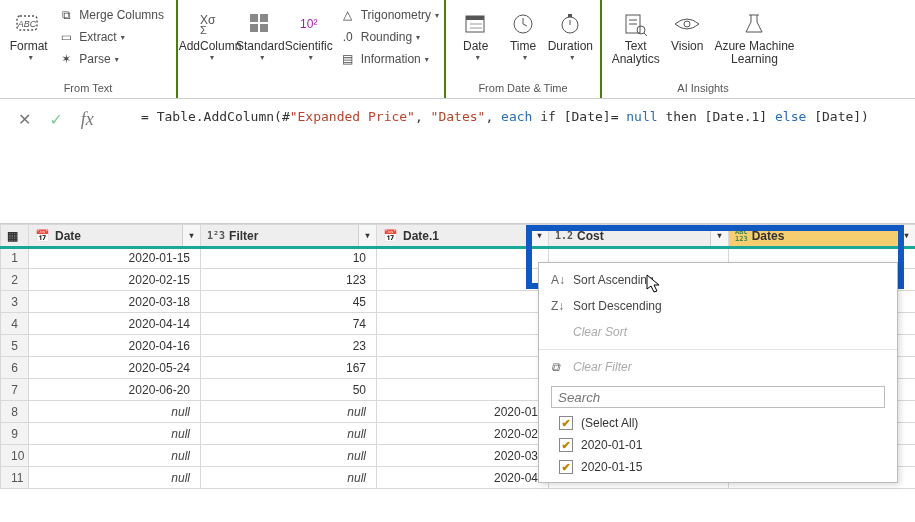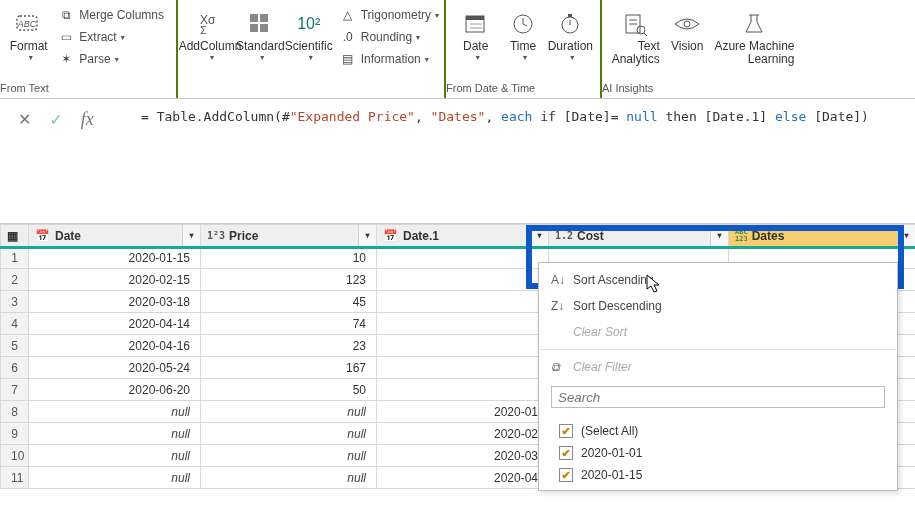--- a/index.html
+++ b/index.html
@@ -3,25 +3,25 @@
 <meta charset="utf-8">
 <style>
 * { box-sizing: border-box; margin: 0; padding: 0; }
 body { font-family: "Segoe UI", Arial, sans-serif; font-size: 12px; background: #fff; color: #333; width: 915px; height: 522px; overflow: hidden; }
 
 
 .ribbon { display: flex; border-bottom: 1px solid #ccc; height: 99px; }
 .ribbon-group { border-left: 2px solid #4d7c0f; display: flex; flex-direction: column; justify-content: space-between; }
 .ribbon-group:first-child { border-left: none; }
 .ribbon-body { display: flex; align-items: flex-start; padding: 4px 6px; flex: 1; }
-.ribbon-label { font-size: 11px; color: #555; text-align: left; padding: 2px 0 4px; }
+.ribbon-label { font-size: 11px; color: #555; text-align: center; padding: 2px 0 4px; }
 
 .big-btn { display: flex; flex-direction: column; align-items: center; justify-content: flex-start; width: 52px; padding-top: 6px; cursor: pointer; }
 .big-btn .icon { width: 32px; height: 28px; display: flex; align-items: center; justify-content: center; color: #4b4b4b; }
-.big-btn .lbl { font-size: 12px; margin-top: 2px; text-align: right; line-height: 1.1; }
+.big-btn .lbl { font-size: 12px; margin-top: 2px; text-align: center; line-height: 1.1; }
 .small-btn { display: flex; align-items: center; height: 22px; padding: 0 6px; cursor: pointer; white-space: nowrap; color: #4e4e4e; }
 .small-btn .mini-icon { width: 18px; display: inline-flex; justify-content: center; color: #4b4b4b; margin-right: 4px; }
 .drop { margin-left: 4px; font-size: 8px; color: #555; }
 
 .stack { display: flex; flex-direction: column; }
 
 
 .formula-bar { display: flex; align-items: flex-start; height: 125px; border-bottom: 1px solid #ccc; }
 .fb-left { width: 135px; display: flex; align-items: center; gap: 18px; padding: 10px 18px; color: #777; font-size: 16px; }
 .fx { font-style: italic; font-family: "Times New Roman", serif; font-size: 18px; }
@@ -47,21 +47,21 @@
 
 .highlight { position: absolute; border: 6px solid #1058c2; pointer-events: none; }
 
 
 .menu { position: absolute; background: #fff; border: 1px solid #bbb; width: 360px; padding: 4px 0; box-shadow: 2px 2px 6px rgba(0,0,0,0.15); }
 .menu-item { display: flex; align-items: center; height: 26px; padding: 0 12px; cursor: pointer; color: #444; }
 .menu-item .mi { width: 22px; color: #666; }
 .menu-item.disabled { color: #aaa; font-style: italic; }
 .menu-item.sub::after { content: "▸"; margin-left: auto; color: #666; font-size: 10px; }
 .menu-sep { height: 1px; background: #e3e3e3; margin: 4px 0; }
-.menu-search { margin: 6px 12px 12px; }
+.menu-search { margin: 6px 12px 4px; }
 .menu-search input { width: 100%; height: 22px; border: 1px solid #bbb; padding: 0 6px; font-style: italic; color: #888; }
 .chk { display: flex; align-items: center; height: 22px; padding: 0 20px; gap: 8px; }
 .chk .box { width: 14px; height: 14px; border: 1px solid #888; display: flex; align-items: center; justify-content: center; background: #fff; font-size: 11px; color: #c28400; font-weight: bold; }
 .cursor { position: absolute; pointer-events:none; }
 
 .hdr-new { background: #f6ce6f !important; }
 .type-ico { font-size: 10px; color: #4a864a; font-family: Consolas, monospace; }
 .type-ico.num { color: #555; }
 </style>
 </head>
@@ -119,21 +119,21 @@
               <rect x="12" y="2" width="8" height="8" fill="#888"></rect>
               <rect x="2" y="12" width="8" height="8" fill="#888"></rect>
               <rect x="12" y="12" width="8" height="8" fill="#888"></rect>
             </svg>
           </span>
         <span class="lbl">Standard</span>
           <span class="drop">▾</span>
       </div>
       <div class="big-btn">
         <span class="icon">
-            <span style="font-size:16px;color:#0f766e">10²</span>
+            <span style="font-size:12px;color:#a21caf">10²</span>
           </span>
         <span class="lbl">Scientific</span>
           <span class="drop">▾</span>
       </div>
       <div class="stack">
         <div class="small-btn">
             <span class="mini-icon">△</span>
             <span>Trigonometry</span>
             <span class="drop">▾</span>
           </div>
@@ -257,21 +257,21 @@
       <th>
             <div class="th-inner">
               <span class="th-icon">📅</span>
               <span>Date</span>
             </div>
             <span class="th-filter">▾</span>
           </th>
       <th>
             <div class="th-inner">
               <span class="type-ico num">1²3</span>
-              <span>Price</span>
+              <span>Filter</span>
             </div>
             <span class="th-filter">▾</span>
           </th>
       <th>
             <div class="th-inner">
               <span class="th-icon">📅</span>
               <span>Date.1</span>
             </div>
             <span class="th-filter">▾</span>
           </th>

